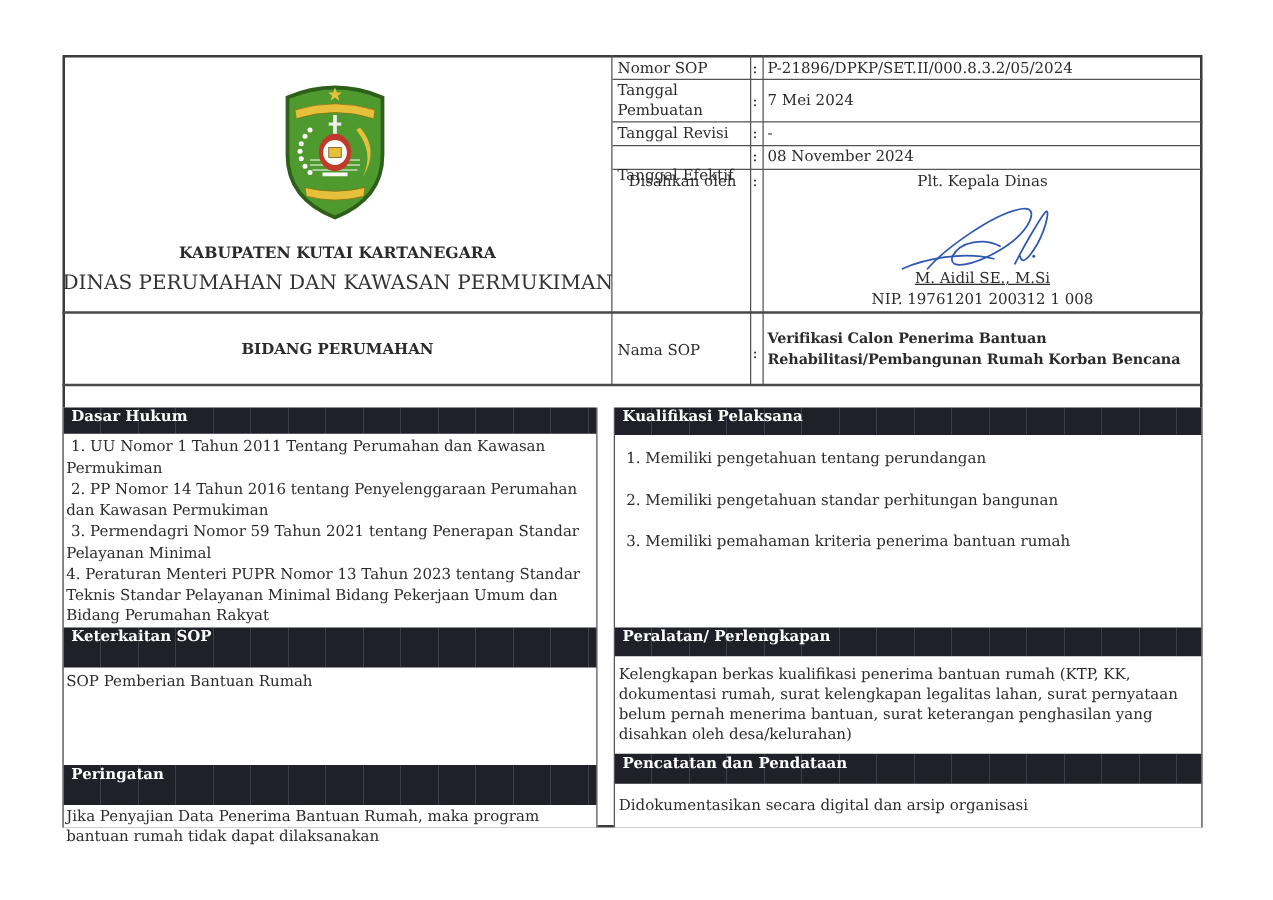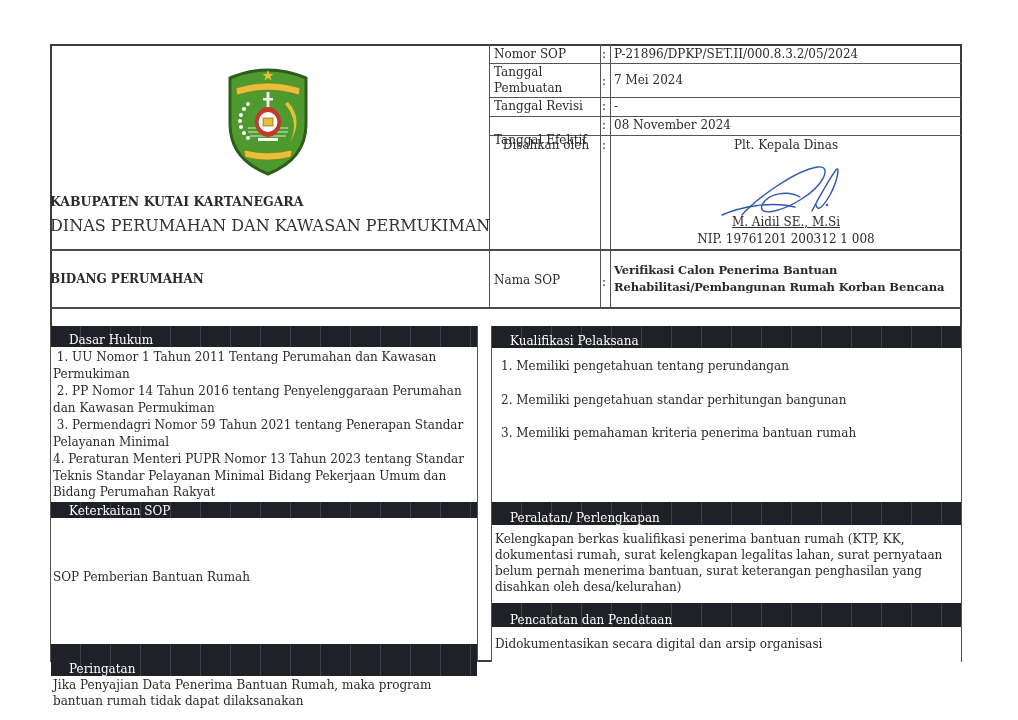--- a/index.html
+++ b/index.html
@@ -7,31 +7,31 @@
     --green:#4f9a2f; --green-dark:#2d5f1a; --yellow:#e6c03a; --red:#c0392b;
   }
   html,body{margin:0;padding:0;background:#ffffff;}
   body{width:1018px;height:720px;position:relative;overflow:hidden;
        font-family:"DejaVu Serif",serif;color:var(--text);}
   .abs{position:absolute;}
   .frame{left:50px;top:44px;width:912px;height:618px;border:2px solid var(--border);box-sizing:border-box;}
   .vline{width:1px;background:#555;}
   .hline{height:1px;background:#555;}
   .hline.thick{height:2px;background:#4a4a4a;}
-  .title-bold{font-weight:bold;font-size:12.5px;width:440px;left:50px;white-space:nowrap;}
+  .title-bold{font-weight:bold;font-size:12.5px;text-align:center;width:440px;left:50px;white-space:nowrap;}
   .title-norm{font-size:16px;text-align:center;width:440px;left:50px;white-space:nowrap;color:#333;}
   .label{left:494px;width:104px;font-size:12px;line-height:16px;}
   .colon{left:602px;font-size:12px;line-height:16px;}
   .value{left:614px;font-size:12px;line-height:16px;white-space:nowrap;}
   .center-sig{left:610px;width:352px;text-align:center;font-size:12px;line-height:16px;}
   .sop-name{left:614px;top:262px;width:346px;font-weight:bold;font-size:11.5px;line-height:17px;letter-spacing:-0.1px;}
   .section{border-left:1px solid #555;border-right:1px solid #555;box-sizing:border-box;background:#fff;}
   .sec-hdr{background-color:var(--hdr);
      background-image:repeating-linear-gradient(90deg, transparent 0, transparent 29px, rgba(120,122,135,0.35) 29px, rgba(120,122,135,0.35) 30px);
-     color:#fff;font-weight:normal;font-size:12px;box-sizing:border-box;padding-left:18px;display:flex;align-items:flex-end;}
+     color:#fff;font-weight:bold;font-size:12px;box-sizing:border-box;padding-left:6px;display:flex;align-items:flex-start;}
   .sec-body{font-size:12px;line-height:16.5px;box-sizing:border-box;}
   .item{margin:0 0 1px 0;}
   .kual-item{margin:0 0 17px 0;}
   .underline{text-decoration:underline;}
 </style>
 </head>
 <body>
 
 <div class="abs frame"></div>
 
@@ -116,24 +116,24 @@
 <div class="abs section" style="left:50px;top:326px;width:428px;height:336px;">
   <div class="sec-hdr" style="height:21px;">
     <span>Dasar Hukum</span>
   </div>
   <div class="sec-body" style="height:155px;padding:2px 4px 0 2px;">
     <div class="item" style="white-space:pre-wrap;"> 1. UU Nomor 1 Tahun 2011 Tentang Perumahan dan Kawasan Permukiman</div>
     <div class="item" style="white-space:pre-wrap;"> 2. PP Nomor 14 Tahun 2016 tentang Penyelenggaraan Perumahan dan Kawasan Permukiman</div>
     <div class="item" style="white-space:pre-wrap;"> 3. Permendagri Nomor 59 Tahun 2021 tentang Penerapan Standar Pelayanan Minimal</div>
     <div class="item">4. Peraturan Menteri PUPR Nomor 13 Tahun 2023 tentang Standar Teknis Standar Pelayanan Minimal Bidang Pekerjaan Umum dan Bidang Perumahan Rakyat</div>
   </div>
-  <div class="sec-hdr" style="height:16px;">
+  <div class="sec-hdr" style="height:32px;">
     <span>Keterkaitan SOP</span>
   </div>
-  <div class="sec-body" style="height:78px;padding:3px 4px 0 2px;margin-top:48px;">
+  <div class="sec-body" style="height:78px;padding:3px 4px 0 2px;">
     <div>SOP Pemberian Bantuan Rumah</div>
   </div>
   <div class="sec-hdr" style="height:32px;">
     <span>Peringatan</span>
   </div>
   <div class="sec-body" style="height:35px;padding:1px 4px 0 2px;line-height:16px;">
     <div>Jika Penyajian Data Penerima Bantuan Rumah, maka program bantuan rumah tidak dapat dilaksanakan</div>
   </div>
 </div>
 

